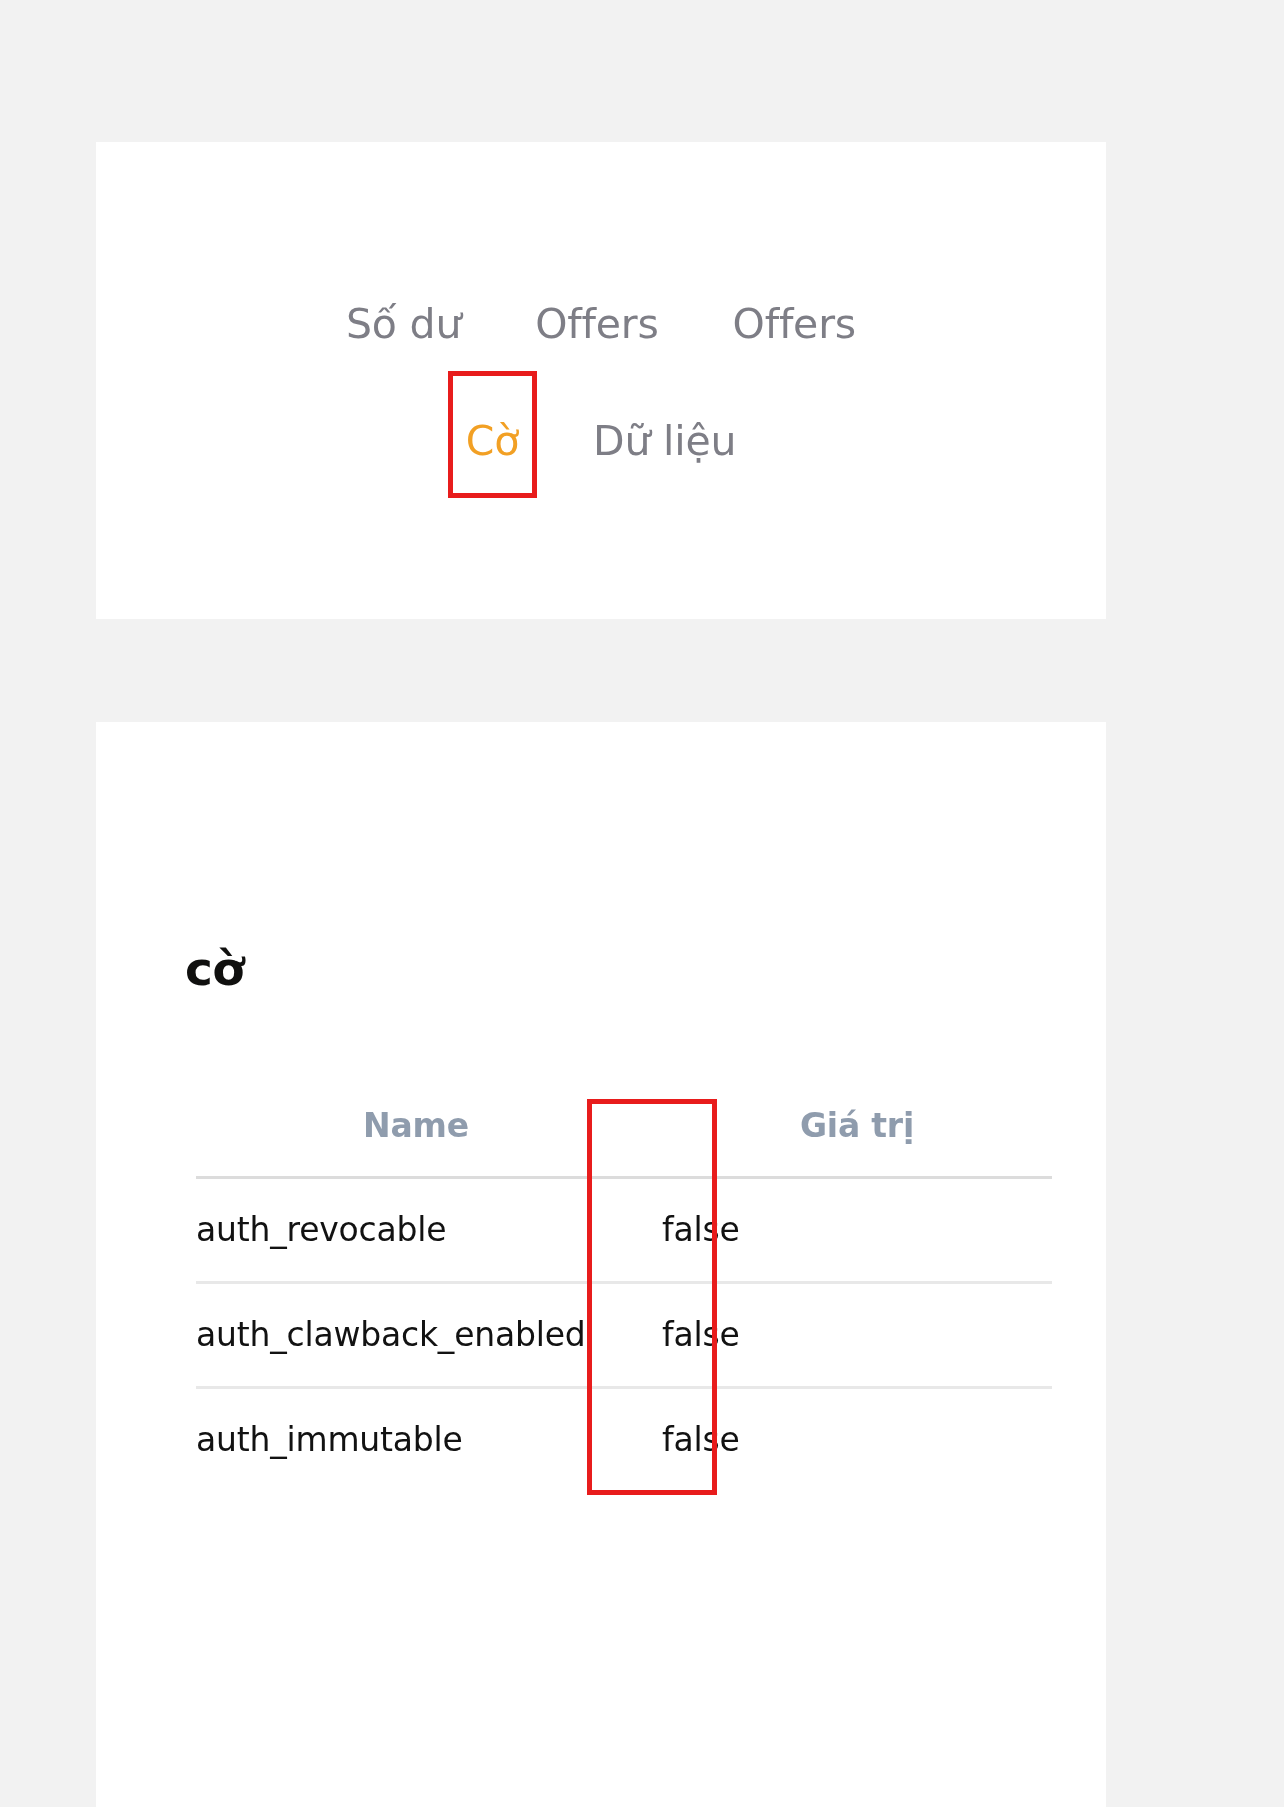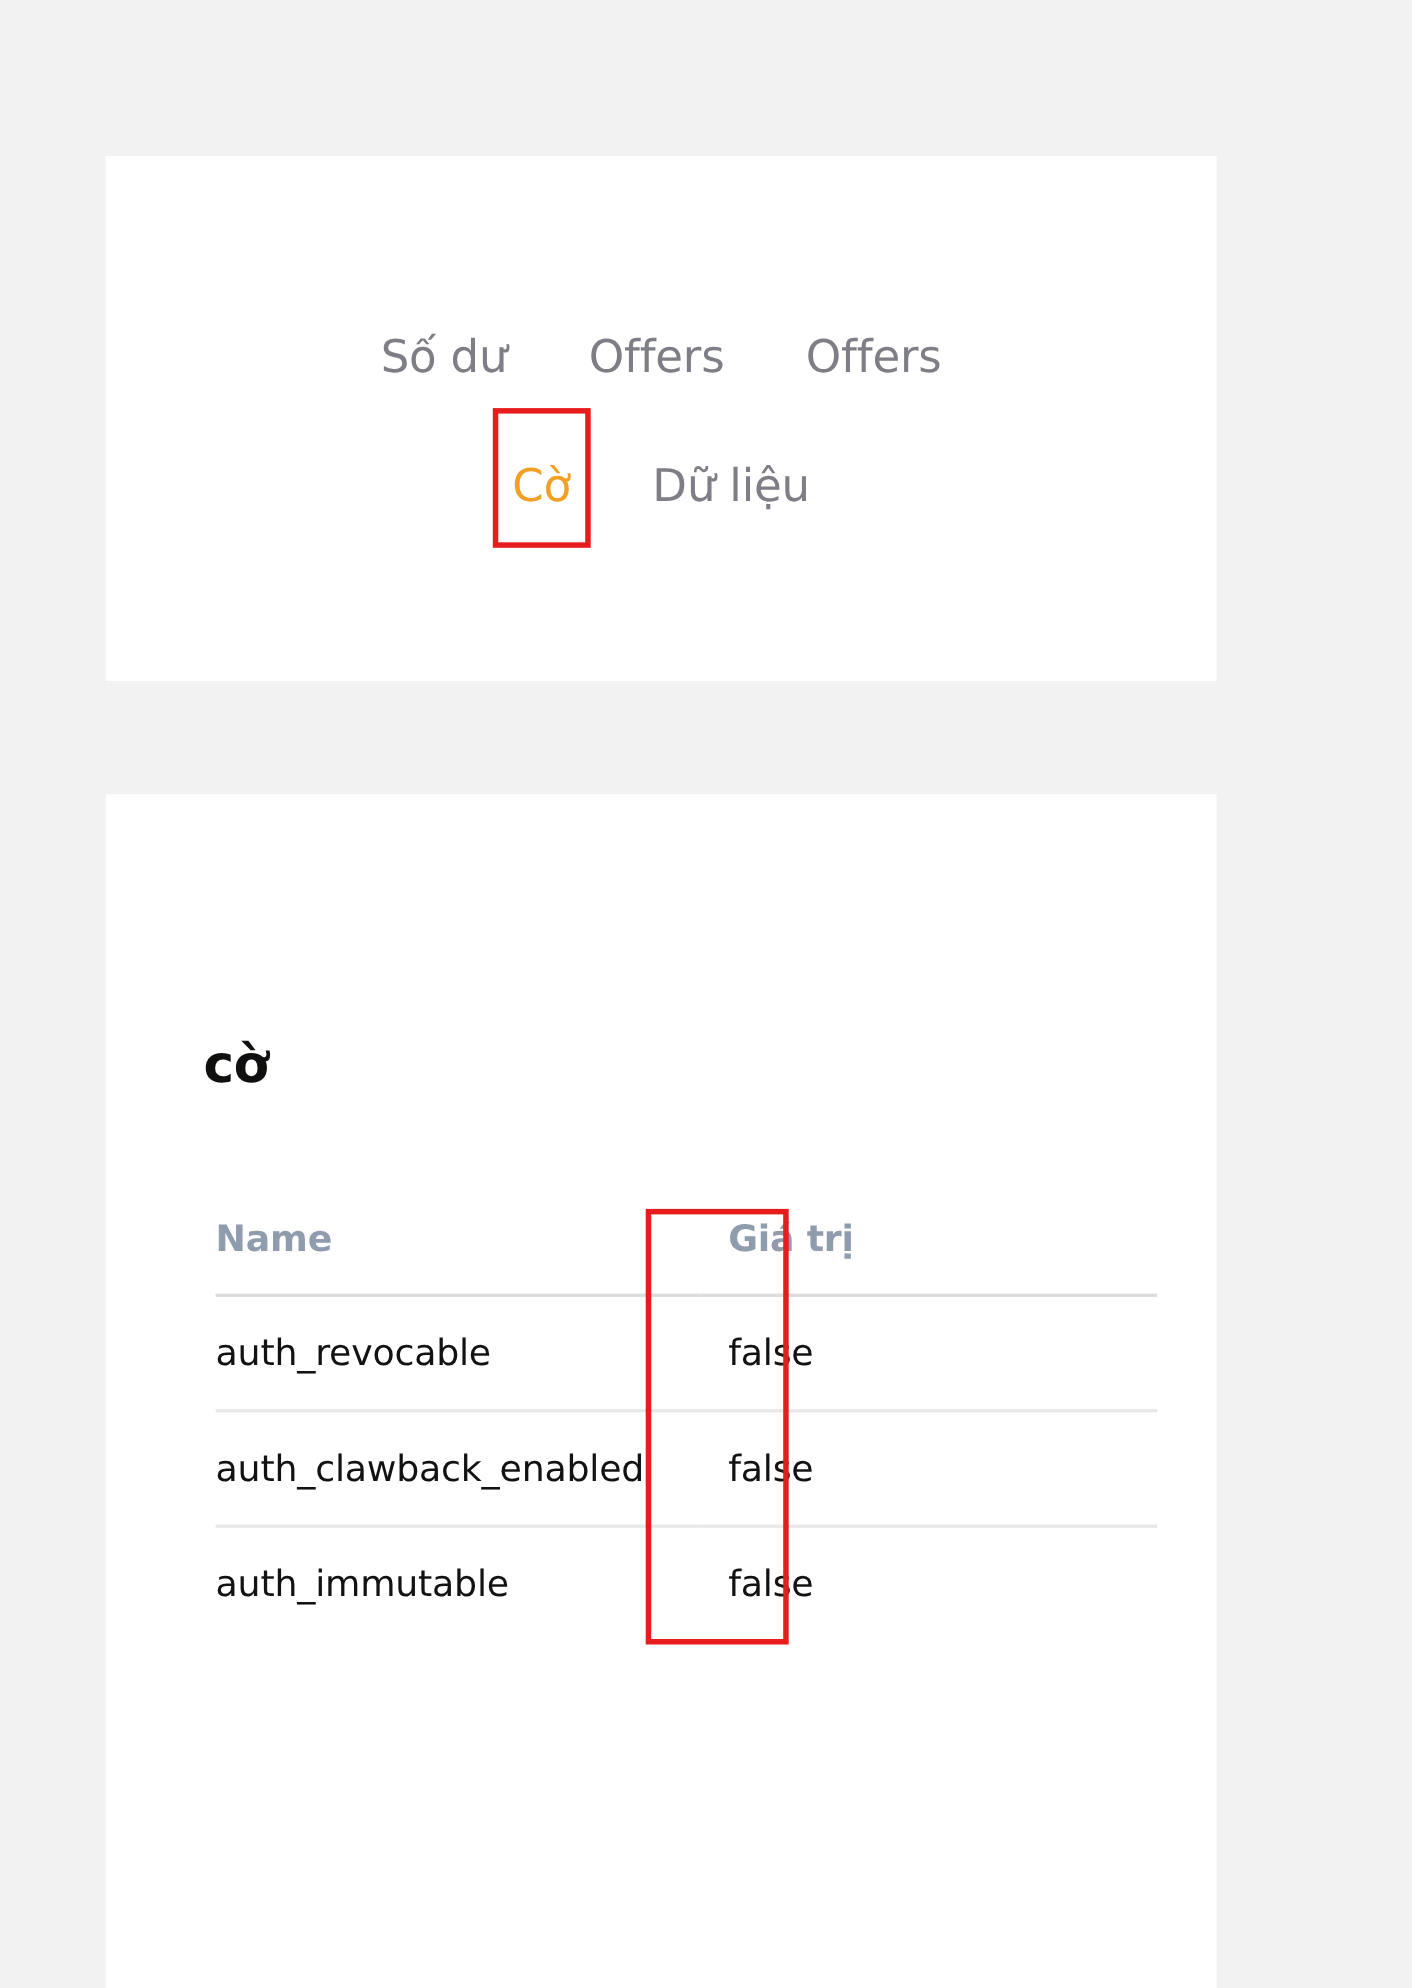--- a/index.html
+++ b/index.html
@@ -95,21 +95,21 @@
   }
   table.flags {
     width: 100%;
     border-collapse: collapse;
     table-layout: fixed;
   }
   table.flags col.c-name { width: 440px; }
   table.flags col.c-val  { width: 416px; }
 
   table.flags th {
-    text-align: left;
+    text-align: center;
     font-size: 33px;
     line-height: 44px;
     font-weight: 700;
     color: #8f9cad;
     padding: 0 0 28px 0;
     letter-spacing: -0.2px;
     border-bottom: 3px solid #dcdcdc;
   }
   table.flags th.h-val { padding-left: 26px; }
 

